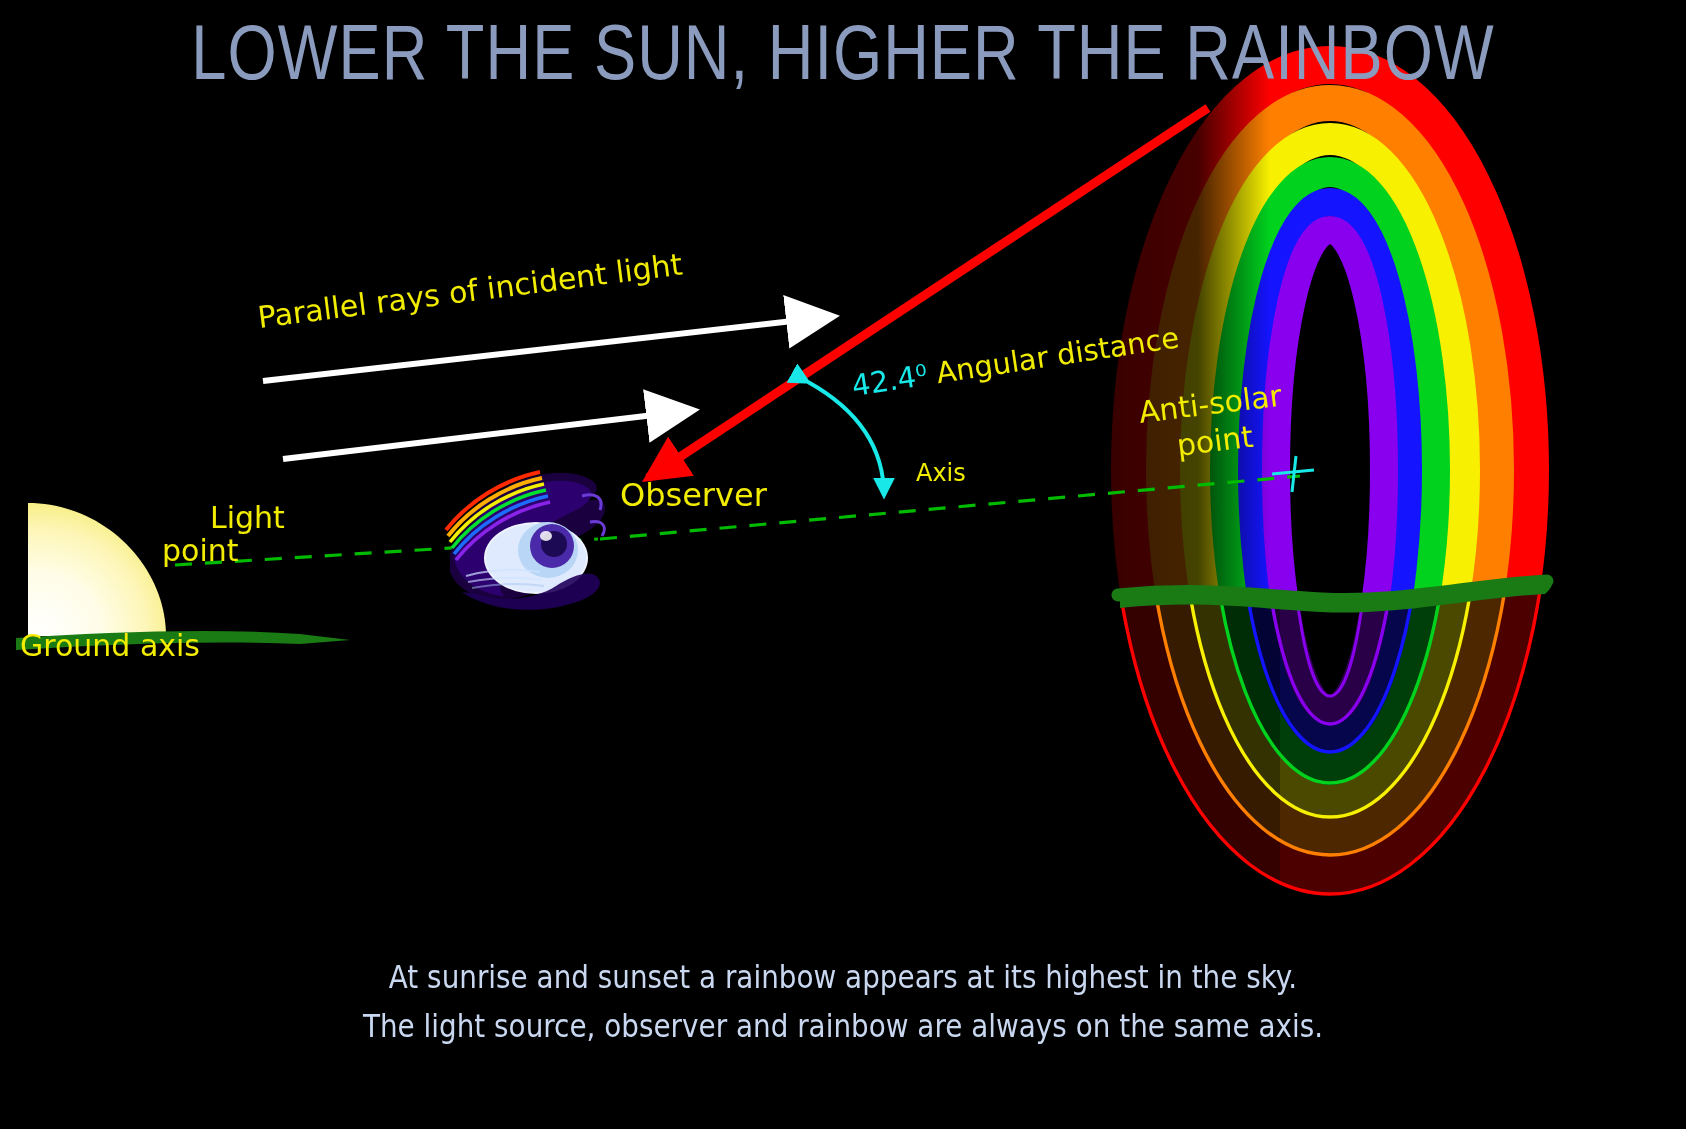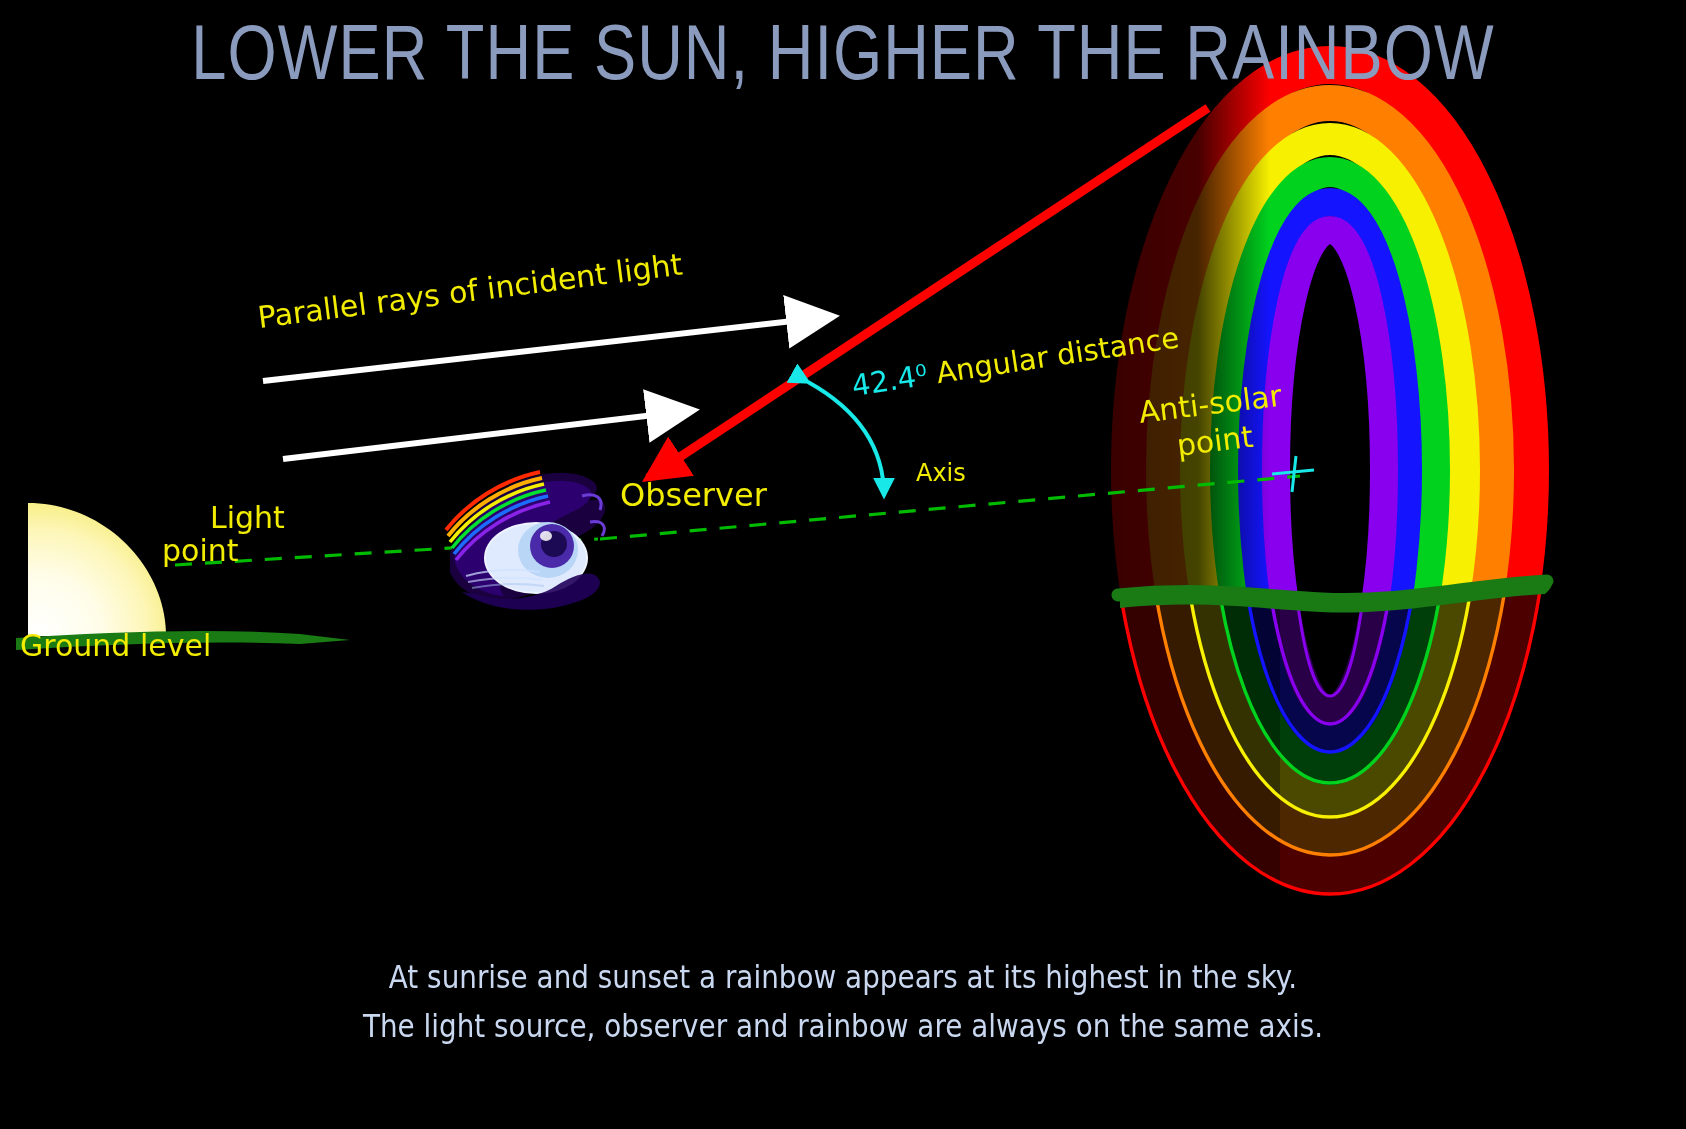--- a/index.html
+++ b/index.html
@@ -210,15 +210,15 @@
   <div class="lbl lbl-axis">Axis</div>
 
   <div class="lbl lbl-observer">Observer</div>
 
   <div class="lbl lbl-anti1">Anti-solar</div>
   <div class="lbl lbl-anti2">point</div>
 
   <div class="lbl lbl-light1">Light</div>
   <div class="lbl lbl-light2">point</div>
 
-  <div class="lbl lbl-ground">Ground level</div>
+  <div class="lbl lbl-ground">Ground axis</div>
 
 </div>
 
 </body></html>

